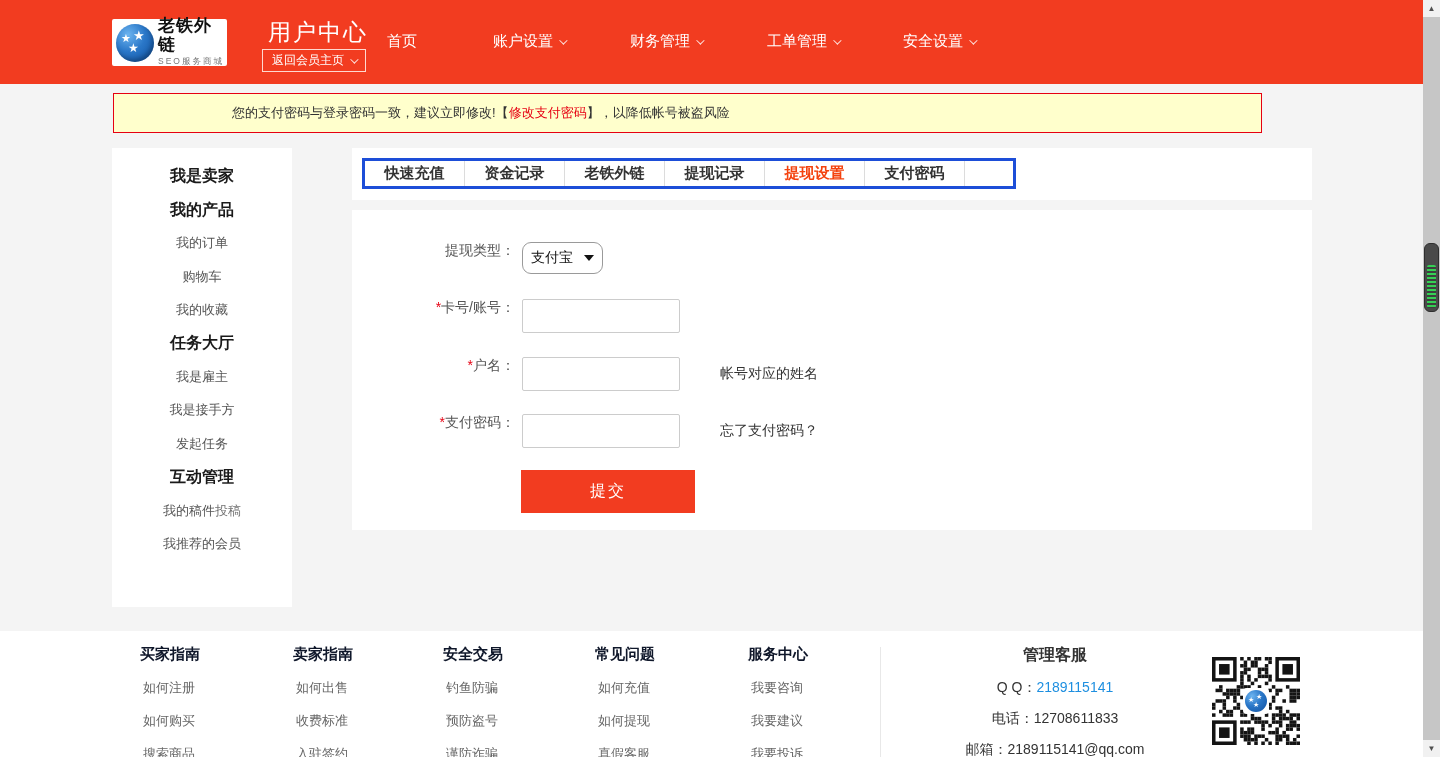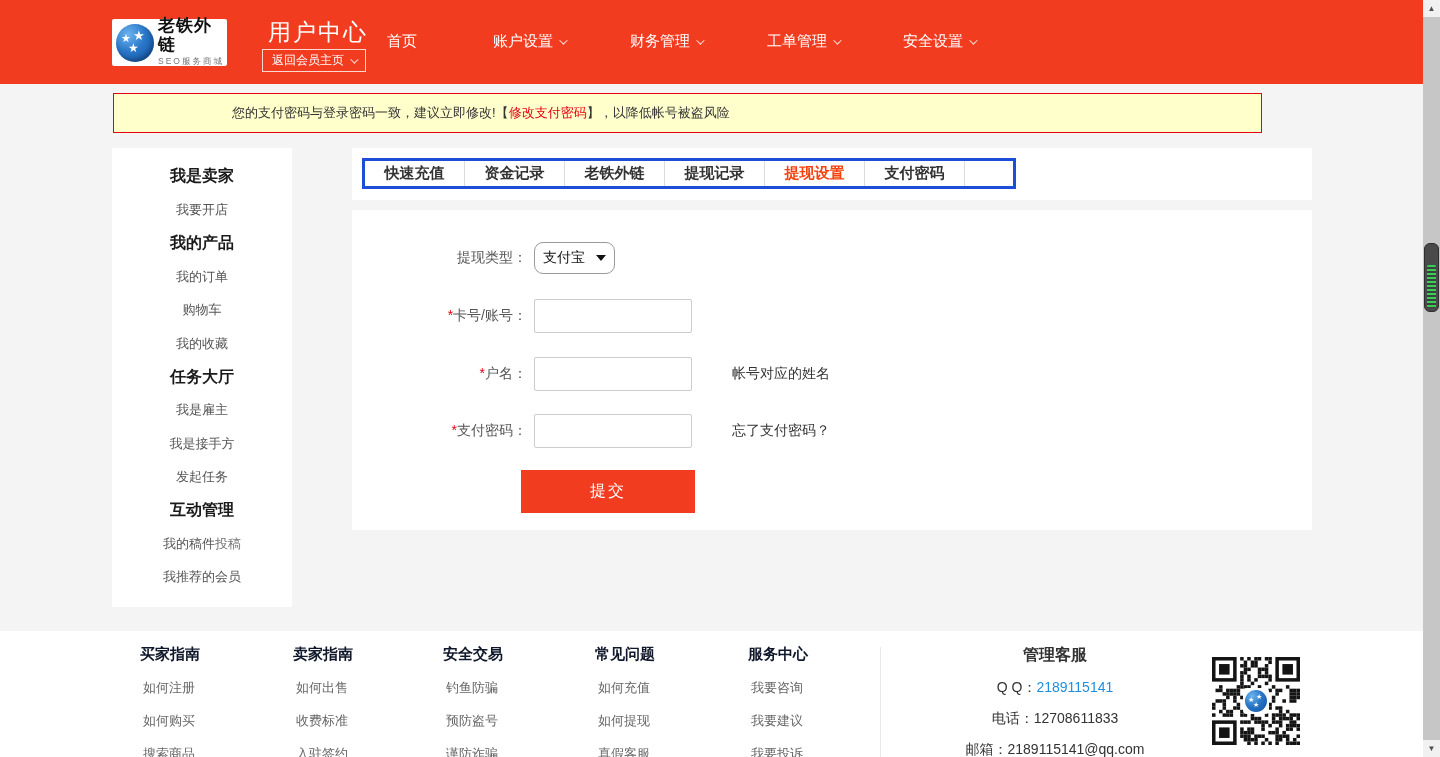--- a/index.html
+++ b/index.html
@@ -34,21 +34,21 @@
   .sb-action { font-size:13px; color:#737373; cursor:pointer; }
 
   
   .tabbox { position:absolute; left:352px; top:148px; width:960px; height:52px; background:#fff; }
   .tabstrip { position:absolute; left:10px; top:10px; width:654px; height:31px; border:3px solid #1d4ed8; display:flex; align-items:stretch; }
   .tab { flex:0 0 100px; display:flex; align-items:center; justify-content:center; font-size:15px; font-weight:bold; color:#333; border-right:1px solid #dcdcdc; cursor:pointer; }
   .tab.active { color:#f4420e; }
 
   
   .formbox { position:absolute; left:352px; top:210px; width:960px; height:320px; background:#fff; }
-  .frow { position:absolute; left:12px; display:flex; align-items:center; }
+  .frow { position:absolute; left:0; display:flex; }
   .flabel { width:163px; text-align:right; font-size:14px; color:#555; }
   .star { color:#e60012; }
   .fctl { position:absolute; left:170px; top:0; }
   .sel { width:81px; height:32px; border:1px solid #9a9a9a; border-radius:9px; background:#fff; display:flex; align-items:center; justify-content:space-between; padding:0 8px; font-size:14px; color:#111; cursor:pointer; }
   .sel-caret { width:0; height:0; border-left:5px solid transparent; border-right:5px solid transparent; border-top:6px solid #111; }
   .txt { width:158px; height:34px; border:1px solid #ccc; border-radius:2px; background:#fff; font-size:14px; padding:0 8px; outline:none; }
   .fhint { position:absolute; left:368px; top:0; height:100%; display:flex; align-items:center; font-size:14px; color:#333; white-space:nowrap; }
   .submit { position:absolute; left:169px; top:260px; width:174px; height:43px; background:#f23c20; color:#fff; font-size:16px; border:none; cursor:pointer; letter-spacing:2px; }
 
   
@@ -118,23 +118,20 @@
 
 <div class="banner">
   <span>您的支付密码与登录密码一致，建议立即修改!【</span>
     <a>修改支付密码</a>
     <span>】，以降低帐号被盗风险</span>
 </div>
 
 <div class="sidebar">
   <div class="sb-row">
       <span class="sb-h">我是卖家</span>
-    </div>
-  <div class="sb-row">
-      <span class="sb-l">我要开店</span>
     </div>
   <div class="sb-row">
       <span class="sb-h">我的产品</span>
     </div>
   <div class="sb-row">
       <span class="sb-l">我的订单</span>
     </div>
   <div class="sb-row">
       <span class="sb-l">购物车</span>
     </div>

